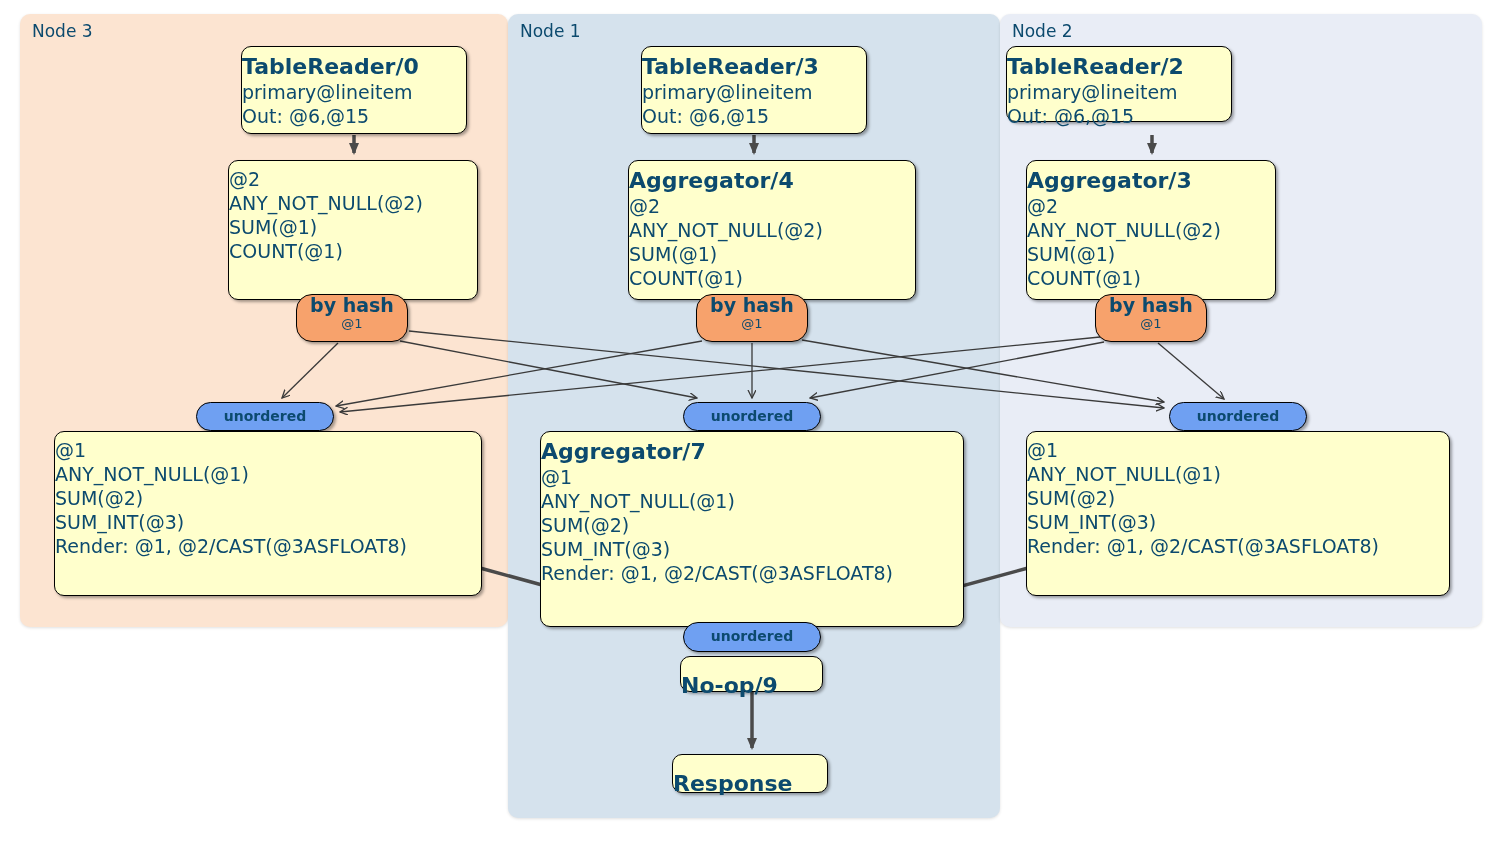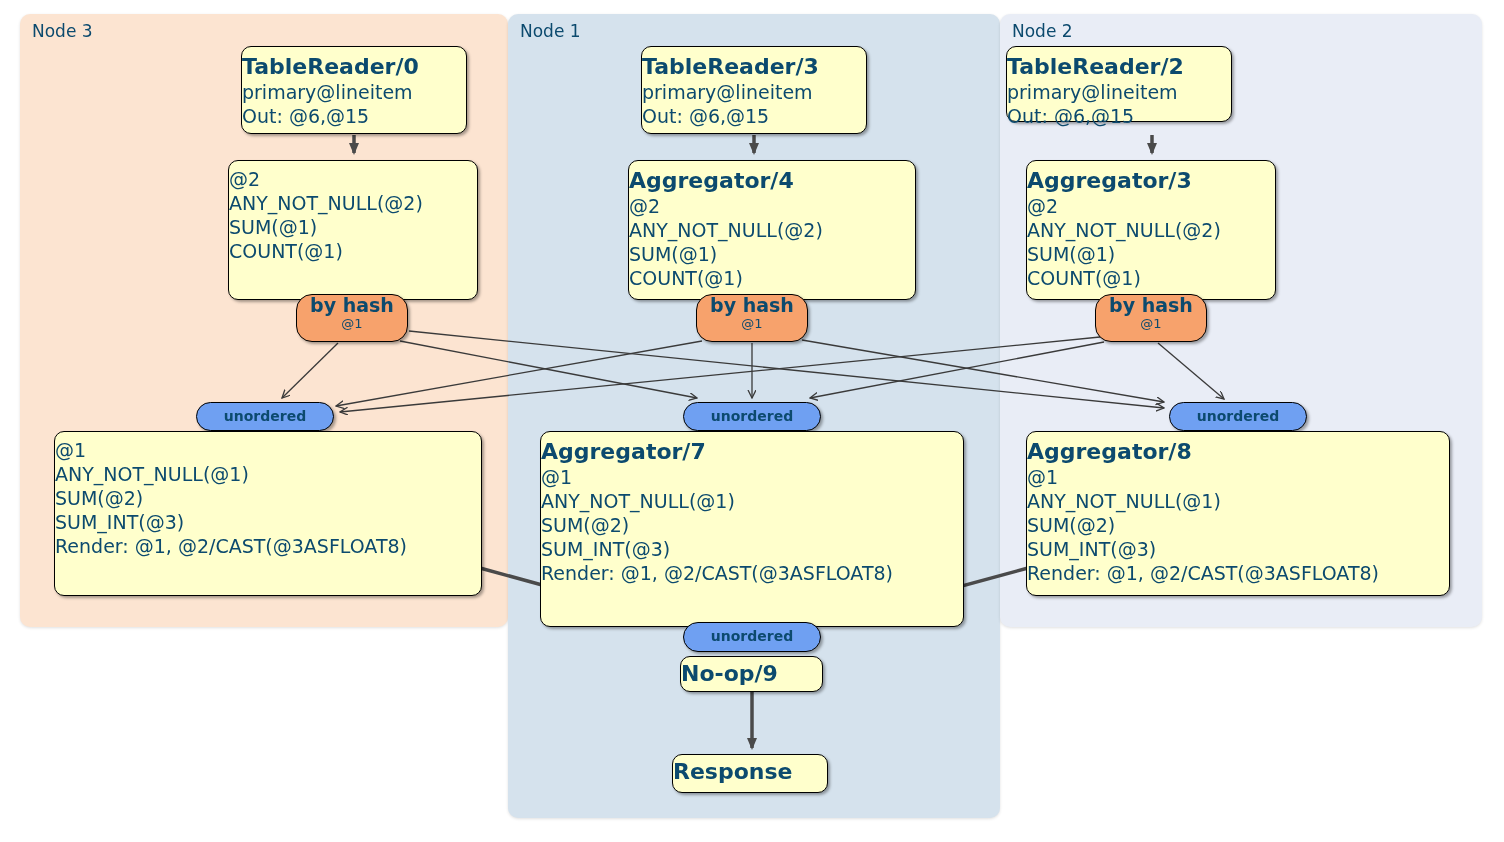--- a/index.html
+++ b/index.html
@@ -14,21 +14,21 @@
   .g2{left:1000px;top:14px;width:482px;height:613px;background:var(--node2-bg);}
   .group-label{position:absolute;left:12px;top:7px;font-size:17px;line-height:20px;}
   .edges{position:absolute;left:0;top:0;}
   .pbox{
     position:absolute;box-sizing:border-box;background:var(--box-bg);
     border:1.5px solid #000;border-radius:10px;text-align:left;
     box-shadow:2px 2px 3px rgba(0,0,0,0.35);padding-top:6px;
   }
   .pbox-title{font-size:22px;font-weight:bold;line-height:27px;white-space:nowrap;}
   .pbox-line{font-size:19px;line-height:24px;white-space:nowrap;}
-  .pbox.small{padding-top:0;}
+  .pbox.small{padding-top:12px;}
   .pbox.small .pbox-title{line-height:33px;}
   .pill{
     position:absolute;box-sizing:border-box;border:1.5px solid #000;text-align:center;
     box-shadow:2px 2px 3px rgba(0,0,0,0.35);
   }
   .pill.hash{background:var(--hash-bg);border-radius:16px;}
   .hash-label{font-size:19px;font-weight:bold;line-height:21px;}
   .hash-tag{font-size:13px;line-height:16px;}
   .pill.unordered{
     background:var(--unordered-bg);border-radius:15px;
@@ -144,21 +144,20 @@
   </div>
   <div class="pbox" style="left:540px;top:431px;width:424px;height:196px">
     <div class="pbox-title">Aggregator/7</div>
     <div class="pbox-line">@1</div>
     <div class="pbox-line">ANY_NOT_NULL(@1)</div>
     <div class="pbox-line">SUM(@2)</div>
     <div class="pbox-line">SUM_INT(@3)</div>
     <div class="pbox-line">Render: @1, @2/CAST(@3ASFLOAT8)</div>
   </div>
   <div class="pbox" style="left:1026px;top:431px;width:424px;height:165px">
-    <div class="pbox-title">Aggregator/8</div>
     <div class="pbox-line">@1</div>
     <div class="pbox-line">ANY_NOT_NULL(@1)</div>
     <div class="pbox-line">SUM(@2)</div>
     <div class="pbox-line">SUM_INT(@3)</div>
     <div class="pbox-line">Render: @1, @2/CAST(@3ASFLOAT8)</div>
   </div>
 
   <div class="pill unordered" style="left:683px;top:622px;width:138px;height:30px">unordered</div>
   <div class="pbox small" style="left:680px;top:656px;width:143px;height:36px">
     <div class="pbox-title">No-op/9</div>

